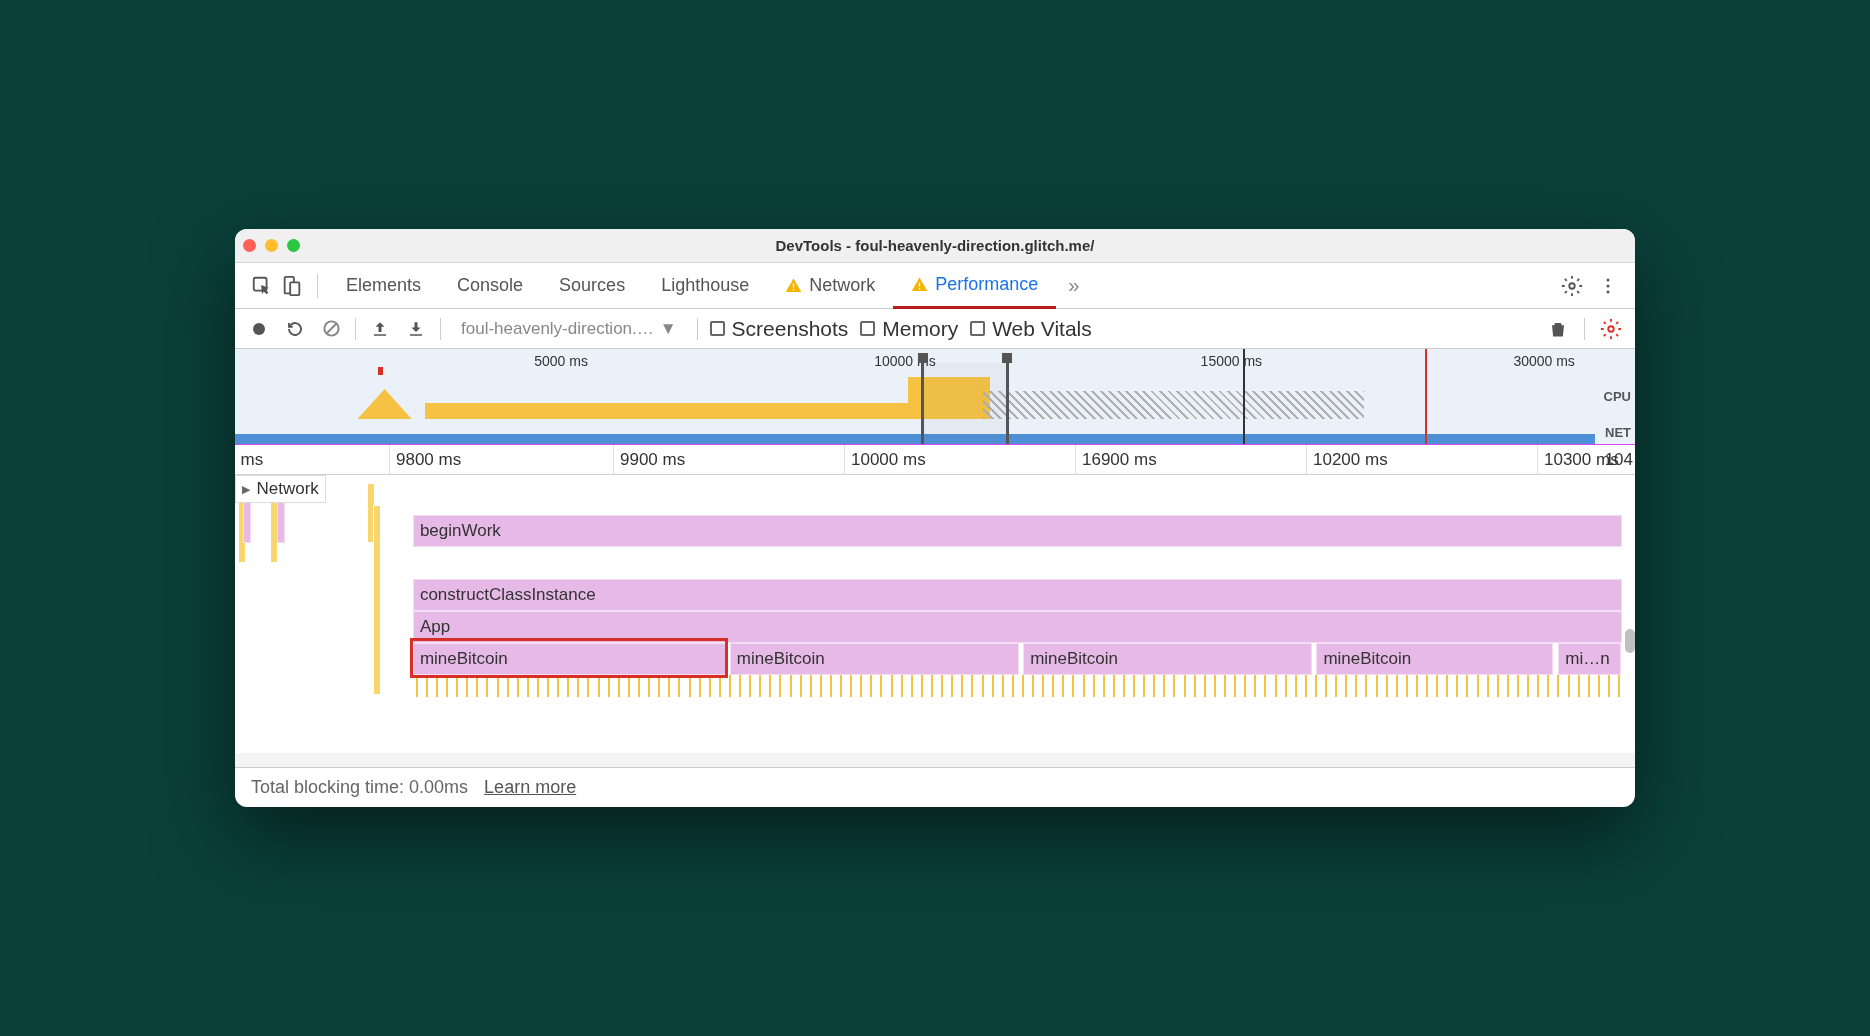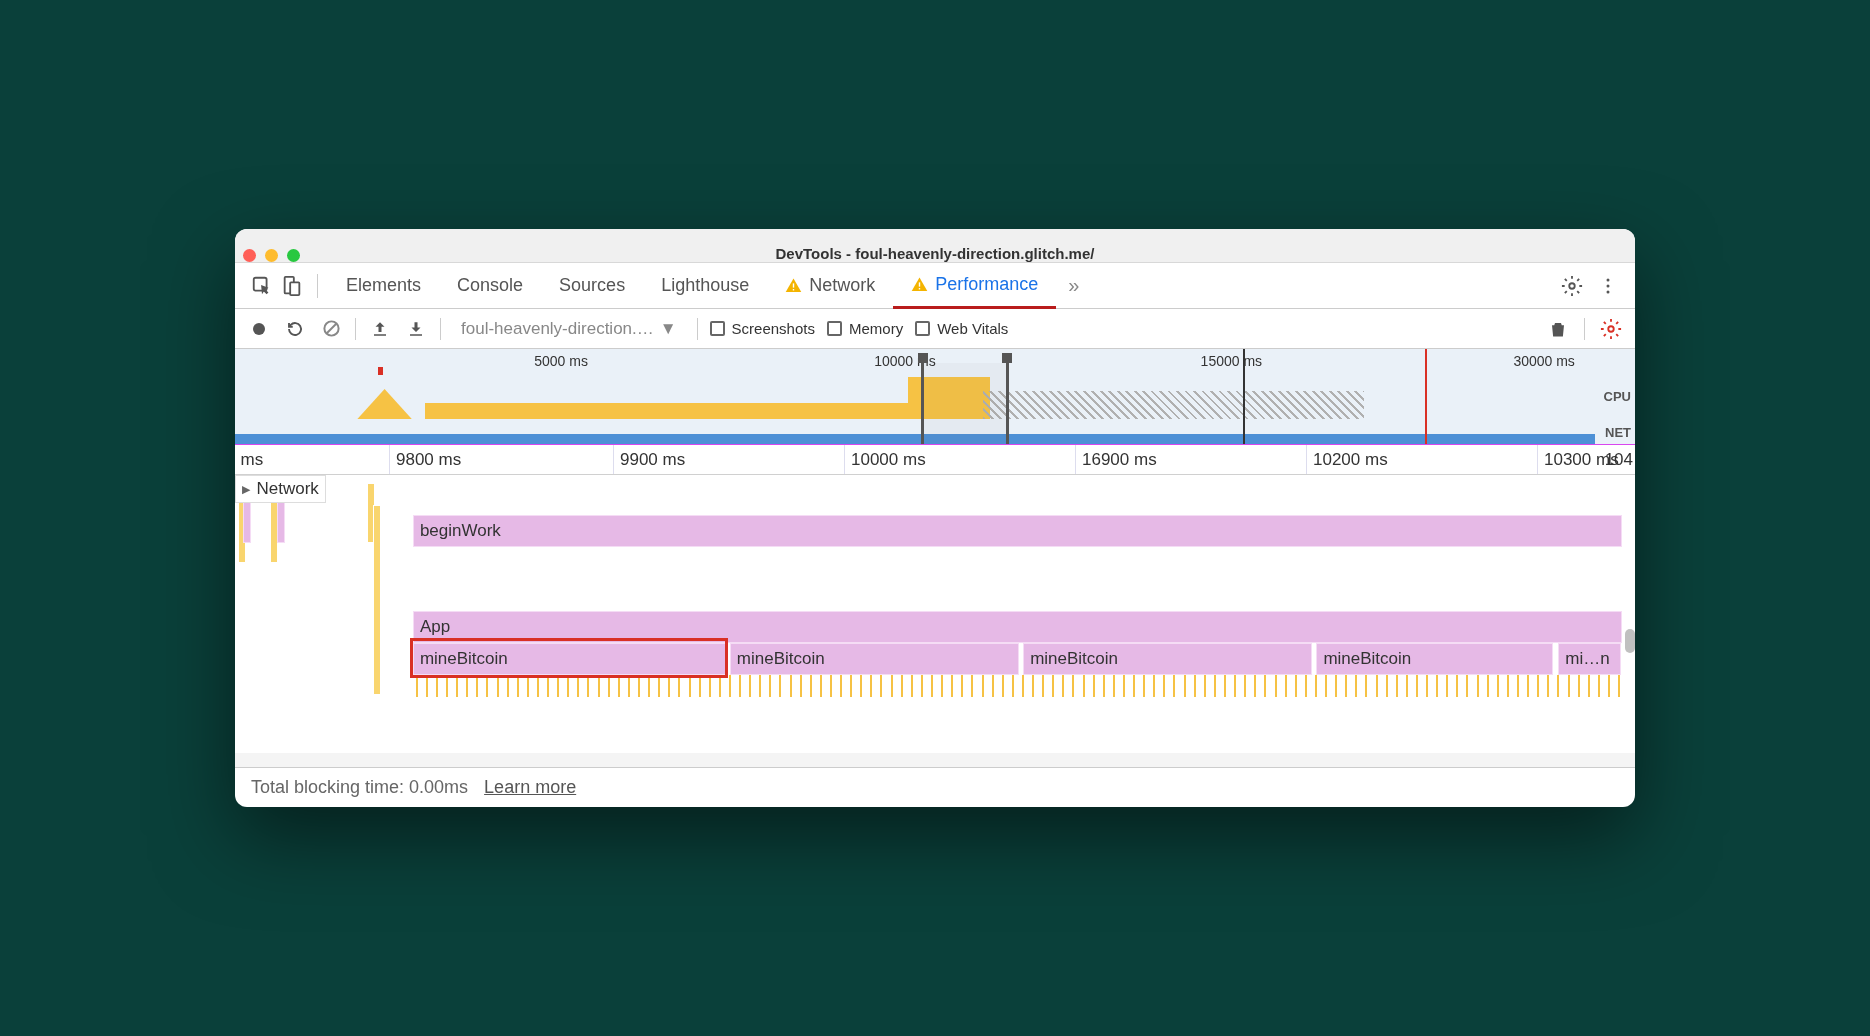--- a/index.html
+++ b/index.html
@@ -16,21 +16,21 @@
   width: 1400px;
   background: #fff;
   border-radius: 12px;
   box-shadow: 0 30px 80px rgba(0,0,0,0.5);
   overflow: hidden;
 }
 .titlebar {
   height: 34px;
   background: #f0f0f0;
   display: flex;
-  align-items: flex-end;
+  align-items: center;
   padding: 0 8px;
   position: relative;
   border-bottom: 1px solid #d8d8d8;
 }
 .traffic { display: flex; gap: 9px; }
 .traffic span { width: 13px; height: 13px; border-radius: 50%; display: block; }
 .tr-close { background: #ff5f57; }
 .tr-min { background: #febc2e; }
 .tr-max { background: #28c840; }
 .win-title {
@@ -68,21 +68,21 @@
 }
 .toolbar .ib {
   width: 24px; height: 24px; display: inline-flex; align-items: center; justify-content: center;
   color: #666; cursor: pointer;
 }
 .toolbar .vsep { width: 1px; height: 22px; background: #ccc; }
 .sel {
   display: inline-flex; align-items: center; gap: 6px;
   color: #888; font-size: 17px; padding: 2px 8px; cursor: pointer;
 }
-.chk { display: inline-flex; align-items: center; gap: 7px; font-size: 15px; color: #333; cursor: pointer; }
+.chk { display: inline-flex; align-items: center; gap: 7px; font-size: 21px; color: #333; cursor: pointer; }
 .chk .box { width: 15px; height: 15px; border: 2px solid #666; border-radius: 2px; }
 .toolbar .rsp { margin-left: auto; display: flex; align-items: center; gap: 14px; }
 .gear-red svg { stroke: #d93025; }
 
 .overview {
   height: 96px; position: relative; background: #eaf1f8;
   border-bottom: 1px solid #d946ef;
 }
 .overview .time-labels {
   position: absolute; top: 4px; left: 0; right: 40px;
@@ -349,20 +349,23 @@
 
       <div class="frow yellow" style="left:0.2%;top:8px;width:0.3%;height:80px"></div>
       <div class="frow" style="left:0.6%;top:8px;width:0.5%;height:60px"></div>
       <div class="frow yellow" style="left:2.5%;top:8px;width:0.3%;height:80px"></div>
       <div class="frow" style="left:3%;top:8px;width:0.5%;height:60px"></div>
       <div class="frow yellow" style="left:9.5%;top:8px;width:0.3%;height:60px"></div>
       <div class="frow yellow" style="left:9.9%;top:30px;width:0.5%;height:190px"></div>
 
       <div class="frow" style="left:12.8%;top:40px;width:87%;">
           <span>beginWork</span>
+        </div>
+      <div class="frow" style="left:12.8%;top:104px;width:87%;">
+          <span>constructClassInstance</span>
         </div>
       <div class="frow" style="left:12.8%;top:136px;width:87%;">
           <span>App</span>
         </div>
 
       <div class="frow" style="left:12.8%;top:168px;width:22.5%;">
           <span>mineBitcoin</span>
         </div>
       <div class="frow" style="left:35.6%;top:168px;width:20.8%;">
           <span>mineBitcoin</span>

